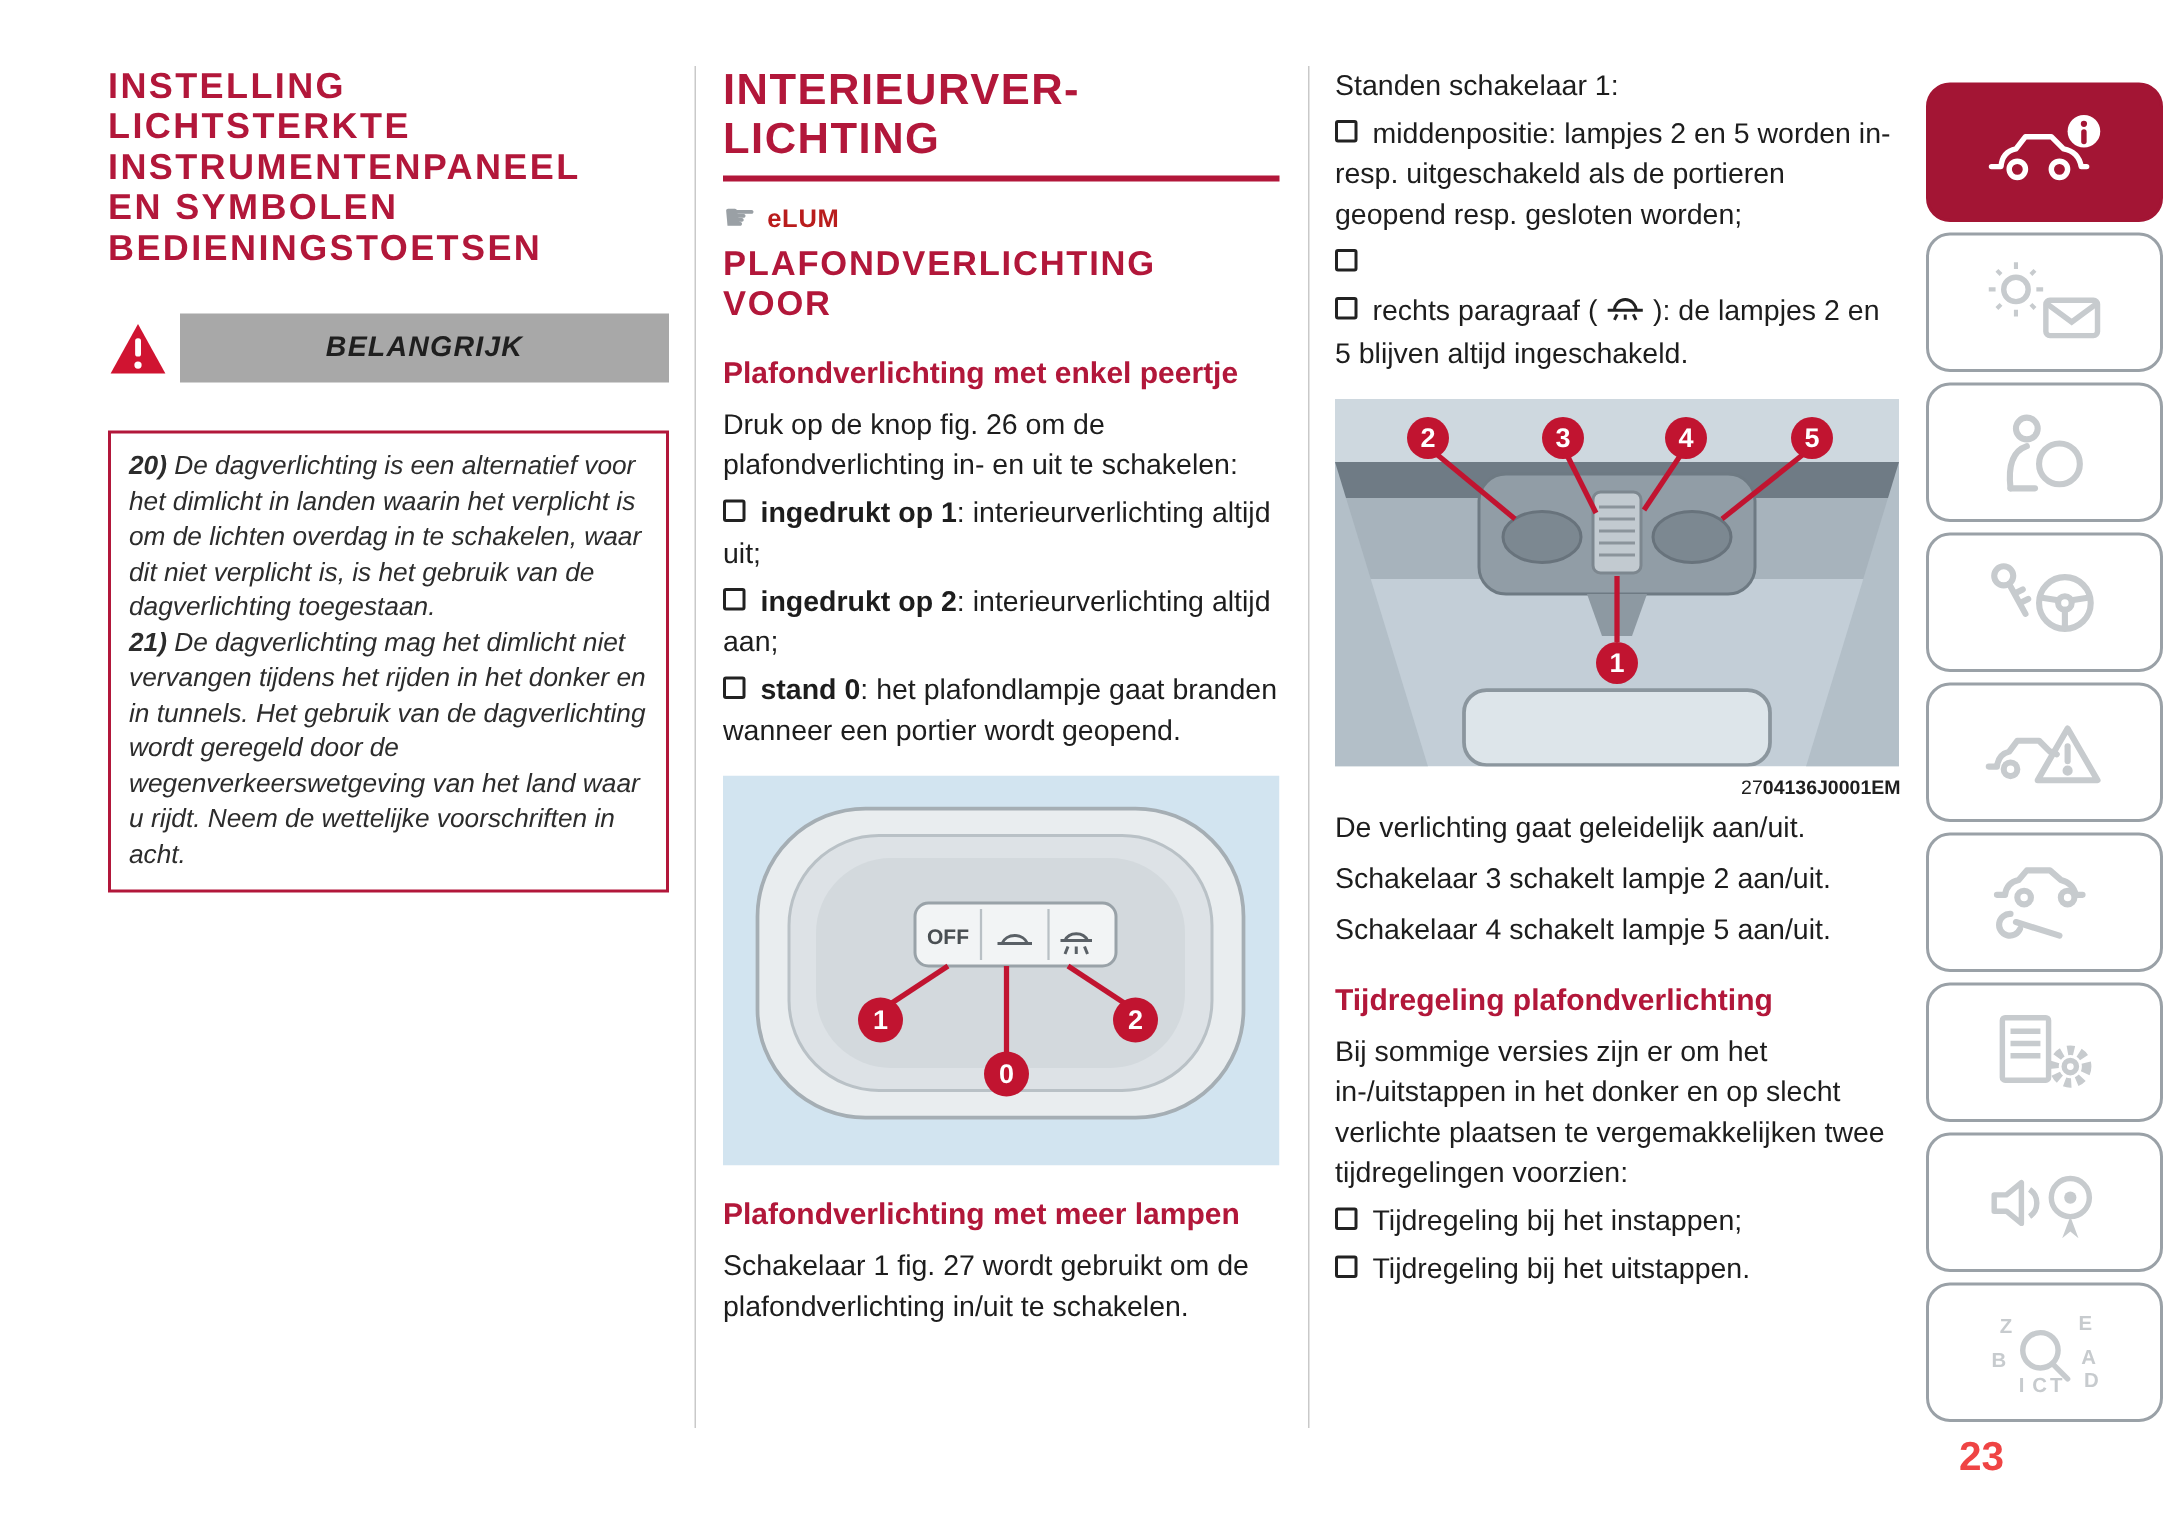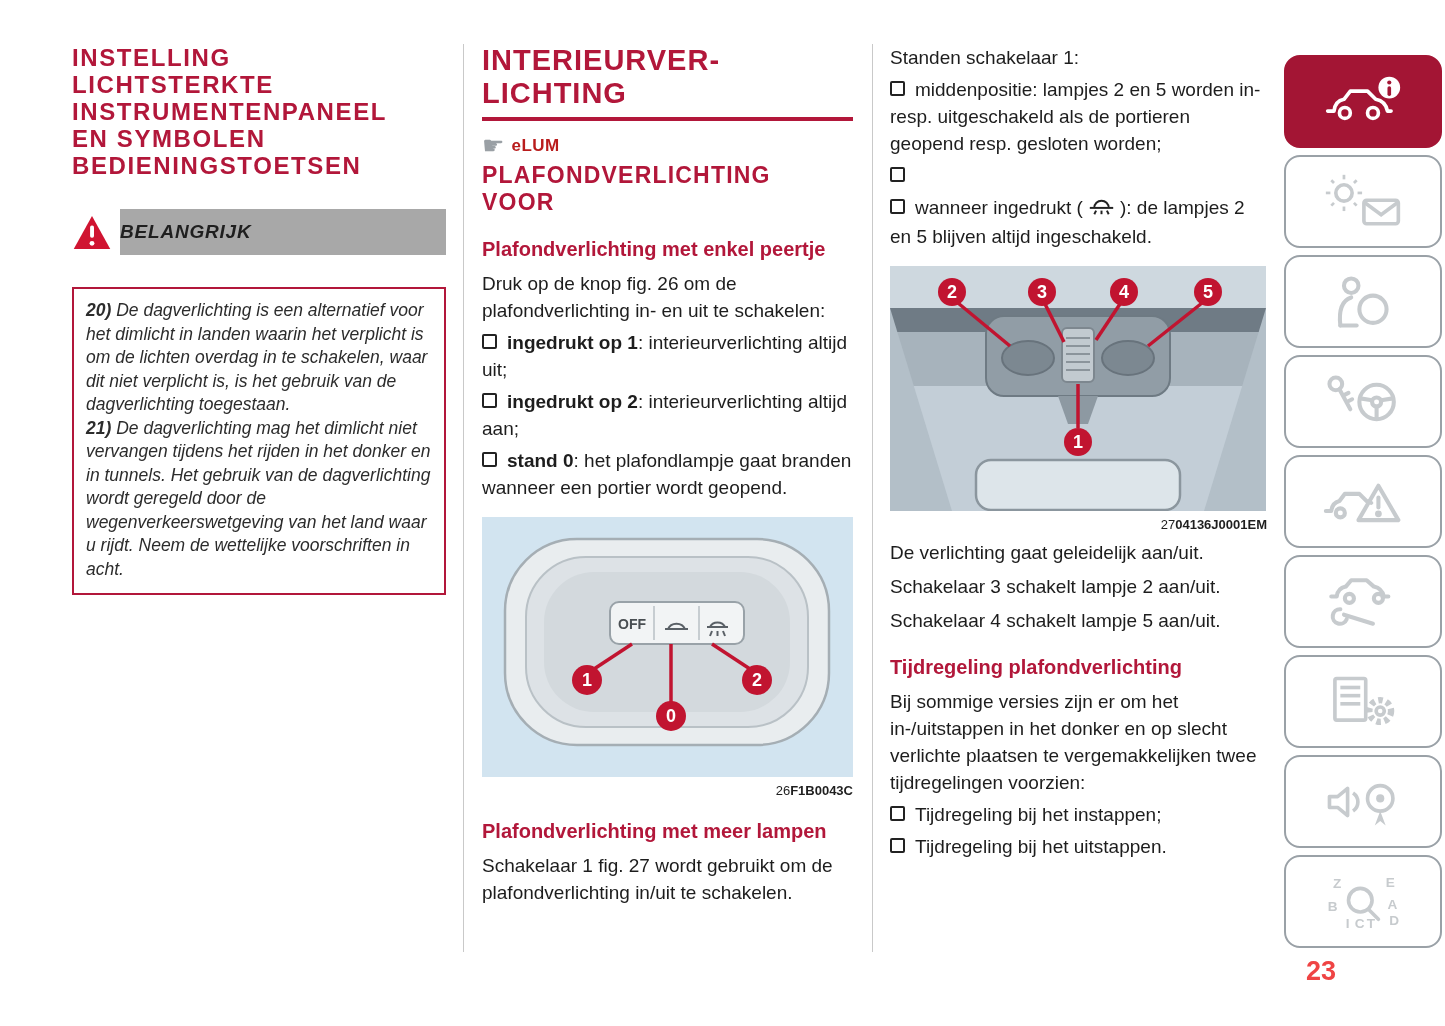--- a/index.html
+++ b/index.html
@@ -25,21 +25,21 @@
   .heading-sub3{font-size:20px;line-height:26px;margin-top:20px}
   .red-rule{height:4px;background:#b2173a;margin-top:7px}
 
   .body{font-size:19px;line-height:27px;margin:8px 0 0 0}
   .para-gap{margin-top:7px}
   .bullet{margin-top:5px}
   .sq{display:inline-block;width:11px;height:11px;border:2.5px solid #222;border-radius:2px;margin-right:10px}
 
   .warning-row{display:flex;align-items:center;margin-top:28px;height:50px}
   .warn-icon{width:48px;display:flex;align-items:center}
-  .warn-bar{flex:1;background:#a8a8a8;height:46px;display:flex;align-items:center;}
+  .warn-bar{flex:1;background:#a8a8a8;height:46px;display:flex;align-items:center;justify-content:center}
   .warn-text{font-style:italic;font-weight:bold;font-size:19px;letter-spacing:.8px;color:#1f1f1f}
 
   .notebox{border:2px solid #b2173a;margin-top:30px;padding:10px 12px 12px 12px;
     font-style:italic;font-size:17.5px;line-height:23.5px;color:#2c2c2c}
   .note-p{margin:0}
   .note-num{font-weight:bold}
 
   .elum-row{margin-top:12px;display:flex;align-items:center;gap:7px}
   .hand{font-size:25px;color:#9aa0a5;line-height:1}
   .elum{font-size:17px;font-weight:bold;color:#b91c1c;letter-spacing:.5px}
@@ -140,35 +140,31 @@
       <g font-weight="bold" font-size="18" text-anchor="middle" font-family="Liberation Sans, sans-serif">
         <circle cx="105" cy="163" r="15" fill="#c11430"></circle>
         <text x="105" y="169" fill="#fff">1</text>
         <circle cx="189" cy="199" r="15" fill="#c11430"></circle>
         <text x="189" y="205" fill="#fff">0</text>
         <circle cx="275" cy="163" r="15" fill="#c11430"></circle>
         <text x="275" y="169" fill="#fff">2</text>
       </g>
     </svg>
   </figure>
-  <div class="caption">
-    <span class="fig-num">26</span>
-    <span class="fig-code">F1B0043C</span>
-  </div>
 
   <h3 class="heading-red heading-sub3">Plafondverlichting met meer lampen</h3>
   <p class="body">Schakelaar 1 fig. 27 wordt gebruikt om de plafondverlichting in/uit te schakelen.</p>
 </section>
 
 <section class="col col-right">
   <p class="body">Standen schakelaar 1:</p>
 
   <p class="body bullet"><span class="sq"></span><span>middenpositie: lampjes 2 en 5 worden in- resp. uitgeschakeld als de portieren geopend resp. gesloten worden;</span></p>
   <p class="body bullet"><span class="sq"></span></p>
-  <p class="body bullet"><span class="sq"></span><span>wanneer ingedrukt (</span><span class="inline-icon"><svg viewBox="0 0 30 20" width="27" height="18">
+  <p class="body bullet"><span class="sq"></span><span>rechts paragraaf (</span><span class="inline-icon"><svg viewBox="0 0 30 20" width="27" height="18">
           <g stroke="#222" stroke-width="2.2" fill="none">
             <path d="M7 11 a8 8 0 0 1 16 0"></path>
             <line x1="2" y1="11" x2="28" y2="11"></line>
             <line x1="9" y1="14" x2="7" y2="18"></line>
             <line x1="15" y1="14" x2="15" y2="18"></line>
             <line x1="21" y1="14" x2="23" y2="18"></line>
           </g>
         </svg></span><span>): de lampjes 2 en 5 blijven altijd ingeschakeld.</span></p>
 
   <figure class="fig">

